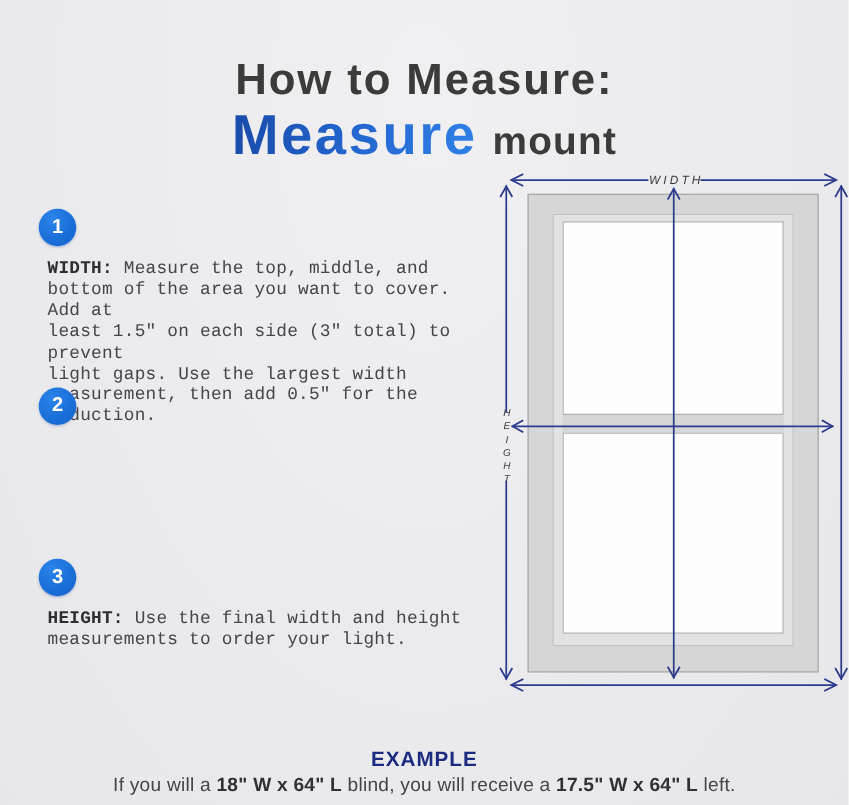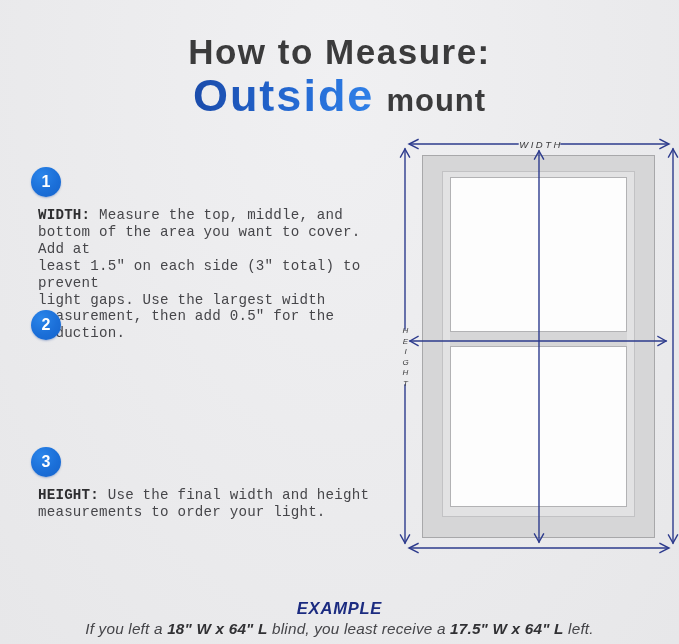--- a/index.html
+++ b/index.html
@@ -16,21 +16,21 @@
     --pane-white:#fdfdfd;
   }
   *{margin:0;padding:0;box-sizing:border-box;}
   html,body{background:#fff;}
   body{font-family:"Liberation Sans","DejaVu Sans",sans-serif;}
   .canvas{
     position:relative;width:679px;height:644px;overflow:hidden;
     background:radial-gradient(ellipse at 50% 12%, #f0f0f2 0%, #ebebed 55%, #e7e7e9 100%);
   }
   
-  .header{position:absolute;top:0;left:0;width:100%;text-align:center;padding-top:34px;}
+  .header{position:absolute;top:12px;left:0;width:100%;text-align:center;padding-top:34px;}
   .title-line1{
     font-size:35px;font-weight:600;letter-spacing:1.5px;color:var(--text-dark);line-height:1.0;
   }
   .title-line2{margin-top:4px;line-height:1.0;}
   .title-accent{
     font-size:45px;font-weight:700;letter-spacing:2px;color:#1e5ec7;
   }
   @supports (-webkit-background-clip:text){
     .title-accent{
       background:linear-gradient(95deg,#1b4dad 5%,#2366cf 50%,#2e7ee6 95%);
@@ -79,38 +79,38 @@
     fill:#3a3a3c;font-family:"Liberation Sans","DejaVu Sans",sans-serif;
     font-size:9.5px;font-weight:500;letter-spacing:2.5px;
   }
   .height-label{
     position:absolute;left:3px;top:197px;width:15px;height:50px;
     display:flex;align-items:center;justify-content:center;
     writing-mode:vertical-rl;text-orientation:upright;
     font-size:8px;font-weight:500;letter-spacing:1.5px;color:#3a3a3c;
   }
   
-  .example{position:absolute;left:0;top:599px;width:100%;text-align:center;font-style:italic;}
+  .example{position:absolute;left:0;top:599px;width:100%;text-align:center;}
   .example-heading{
     font-size:16.5px;font-weight:700;letter-spacing:.8px;color:var(--example-navy);
   }
   .example-line{
     margin-top:2px;font-size:15.3px;color:#454549;letter-spacing:.2px;
   }
   .example-line strong{color:#313134;font-weight:700;}
 </style>
 </head>
 <body>
 
 <div class="canvas">
 
   <div class="header">
     <div class="title-line1">How to Measure:</div>
     <div class="title-line2">
-      <span class="title-accent">Outside</span><span class="title-suffix">mount</span>
+      <span class="title-accent">Measure</span><span class="title-suffix">mount</span>
     </div>
   </div>
 
   <div class="step step-1">
     <div class="step-circle">1</div>
     <p class="step-text"><strong>WIDTH:</strong><span> Measure the top, middle, and
 bottom of the area you want to cover. Add at
 least 1.5" on each side (3" total) to prevent
 light gaps. Use the largest width
 measurement, then add 0.5" for the
@@ -165,16 +165,16 @@
       <line class="arrow" x1="15" y1="206" x2="271" y2="206"></line>
       <path class="arrow" d="M23,201.5 15,206 23,210.5"></path>
       <path class="arrow" d="M263,201.5 271,206 263,210.5"></path>
     </svg>
 
     <div class="height-label">HEIGHT</div>
   </div>
 
   <div class="example">
     <div class="example-heading">EXAMPLE</div>
-    <div class="example-line"><span>If you left a </span><strong>18" W x 64" L</strong><span> blind, you least receive a </span><strong>17.5" W x 64" L</strong><span> left.</span></div>
+    <div class="example-line"><span>If you will a </span><strong>18" W x 64" L</strong><span> blind, you will receive a </span><strong>17.5" W x 64" L</strong><span> left.</span></div>
   </div>
 
 </div>
 
 </body></html>

